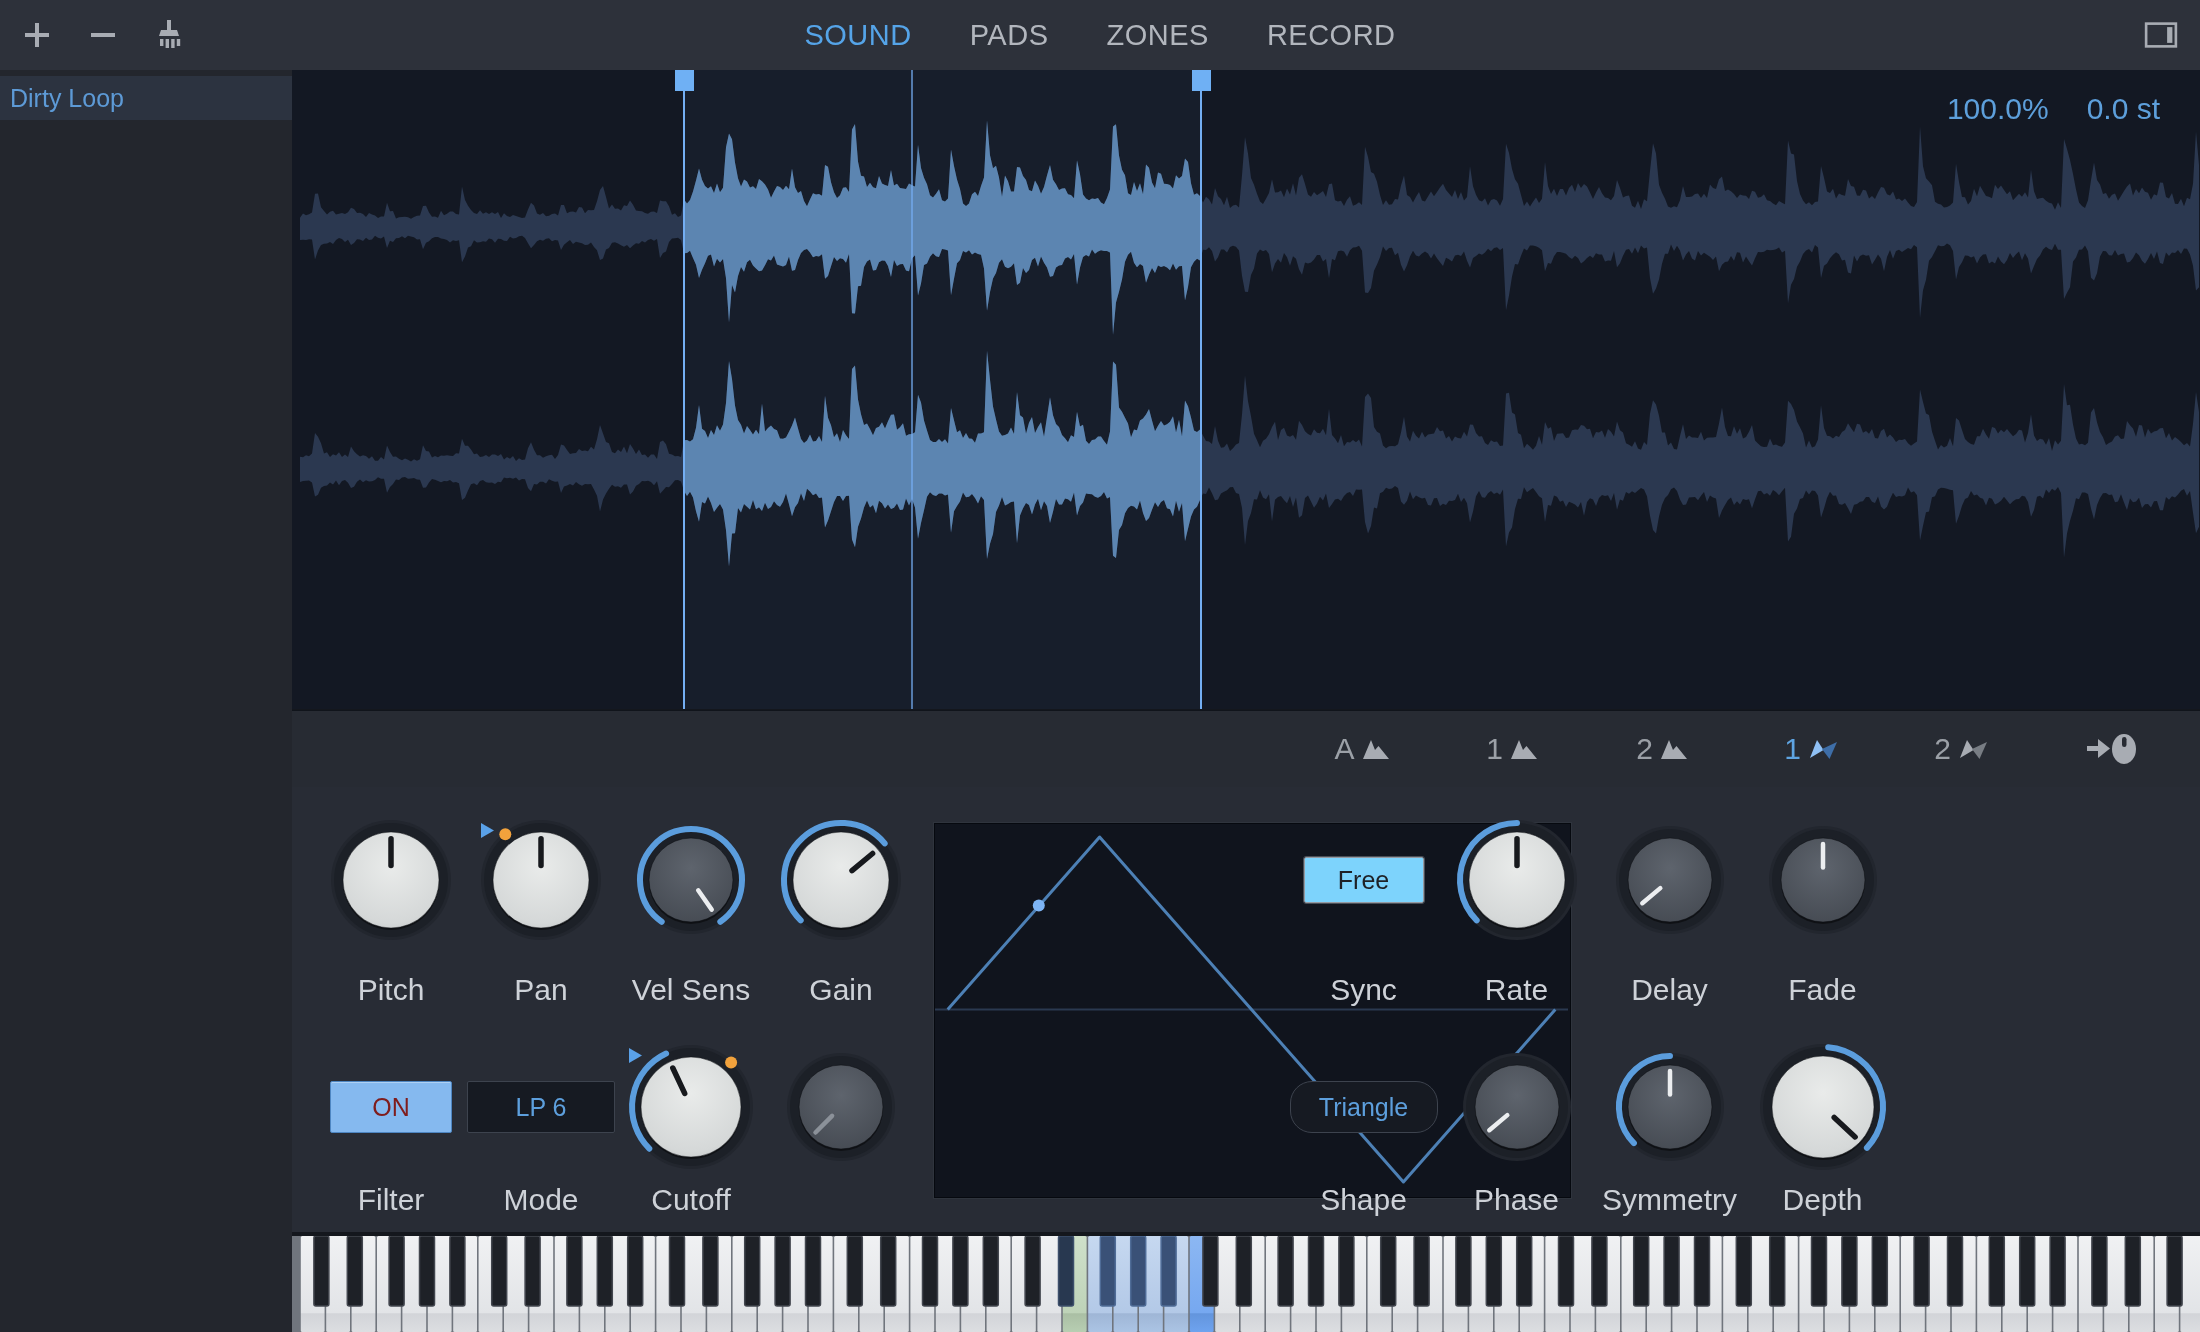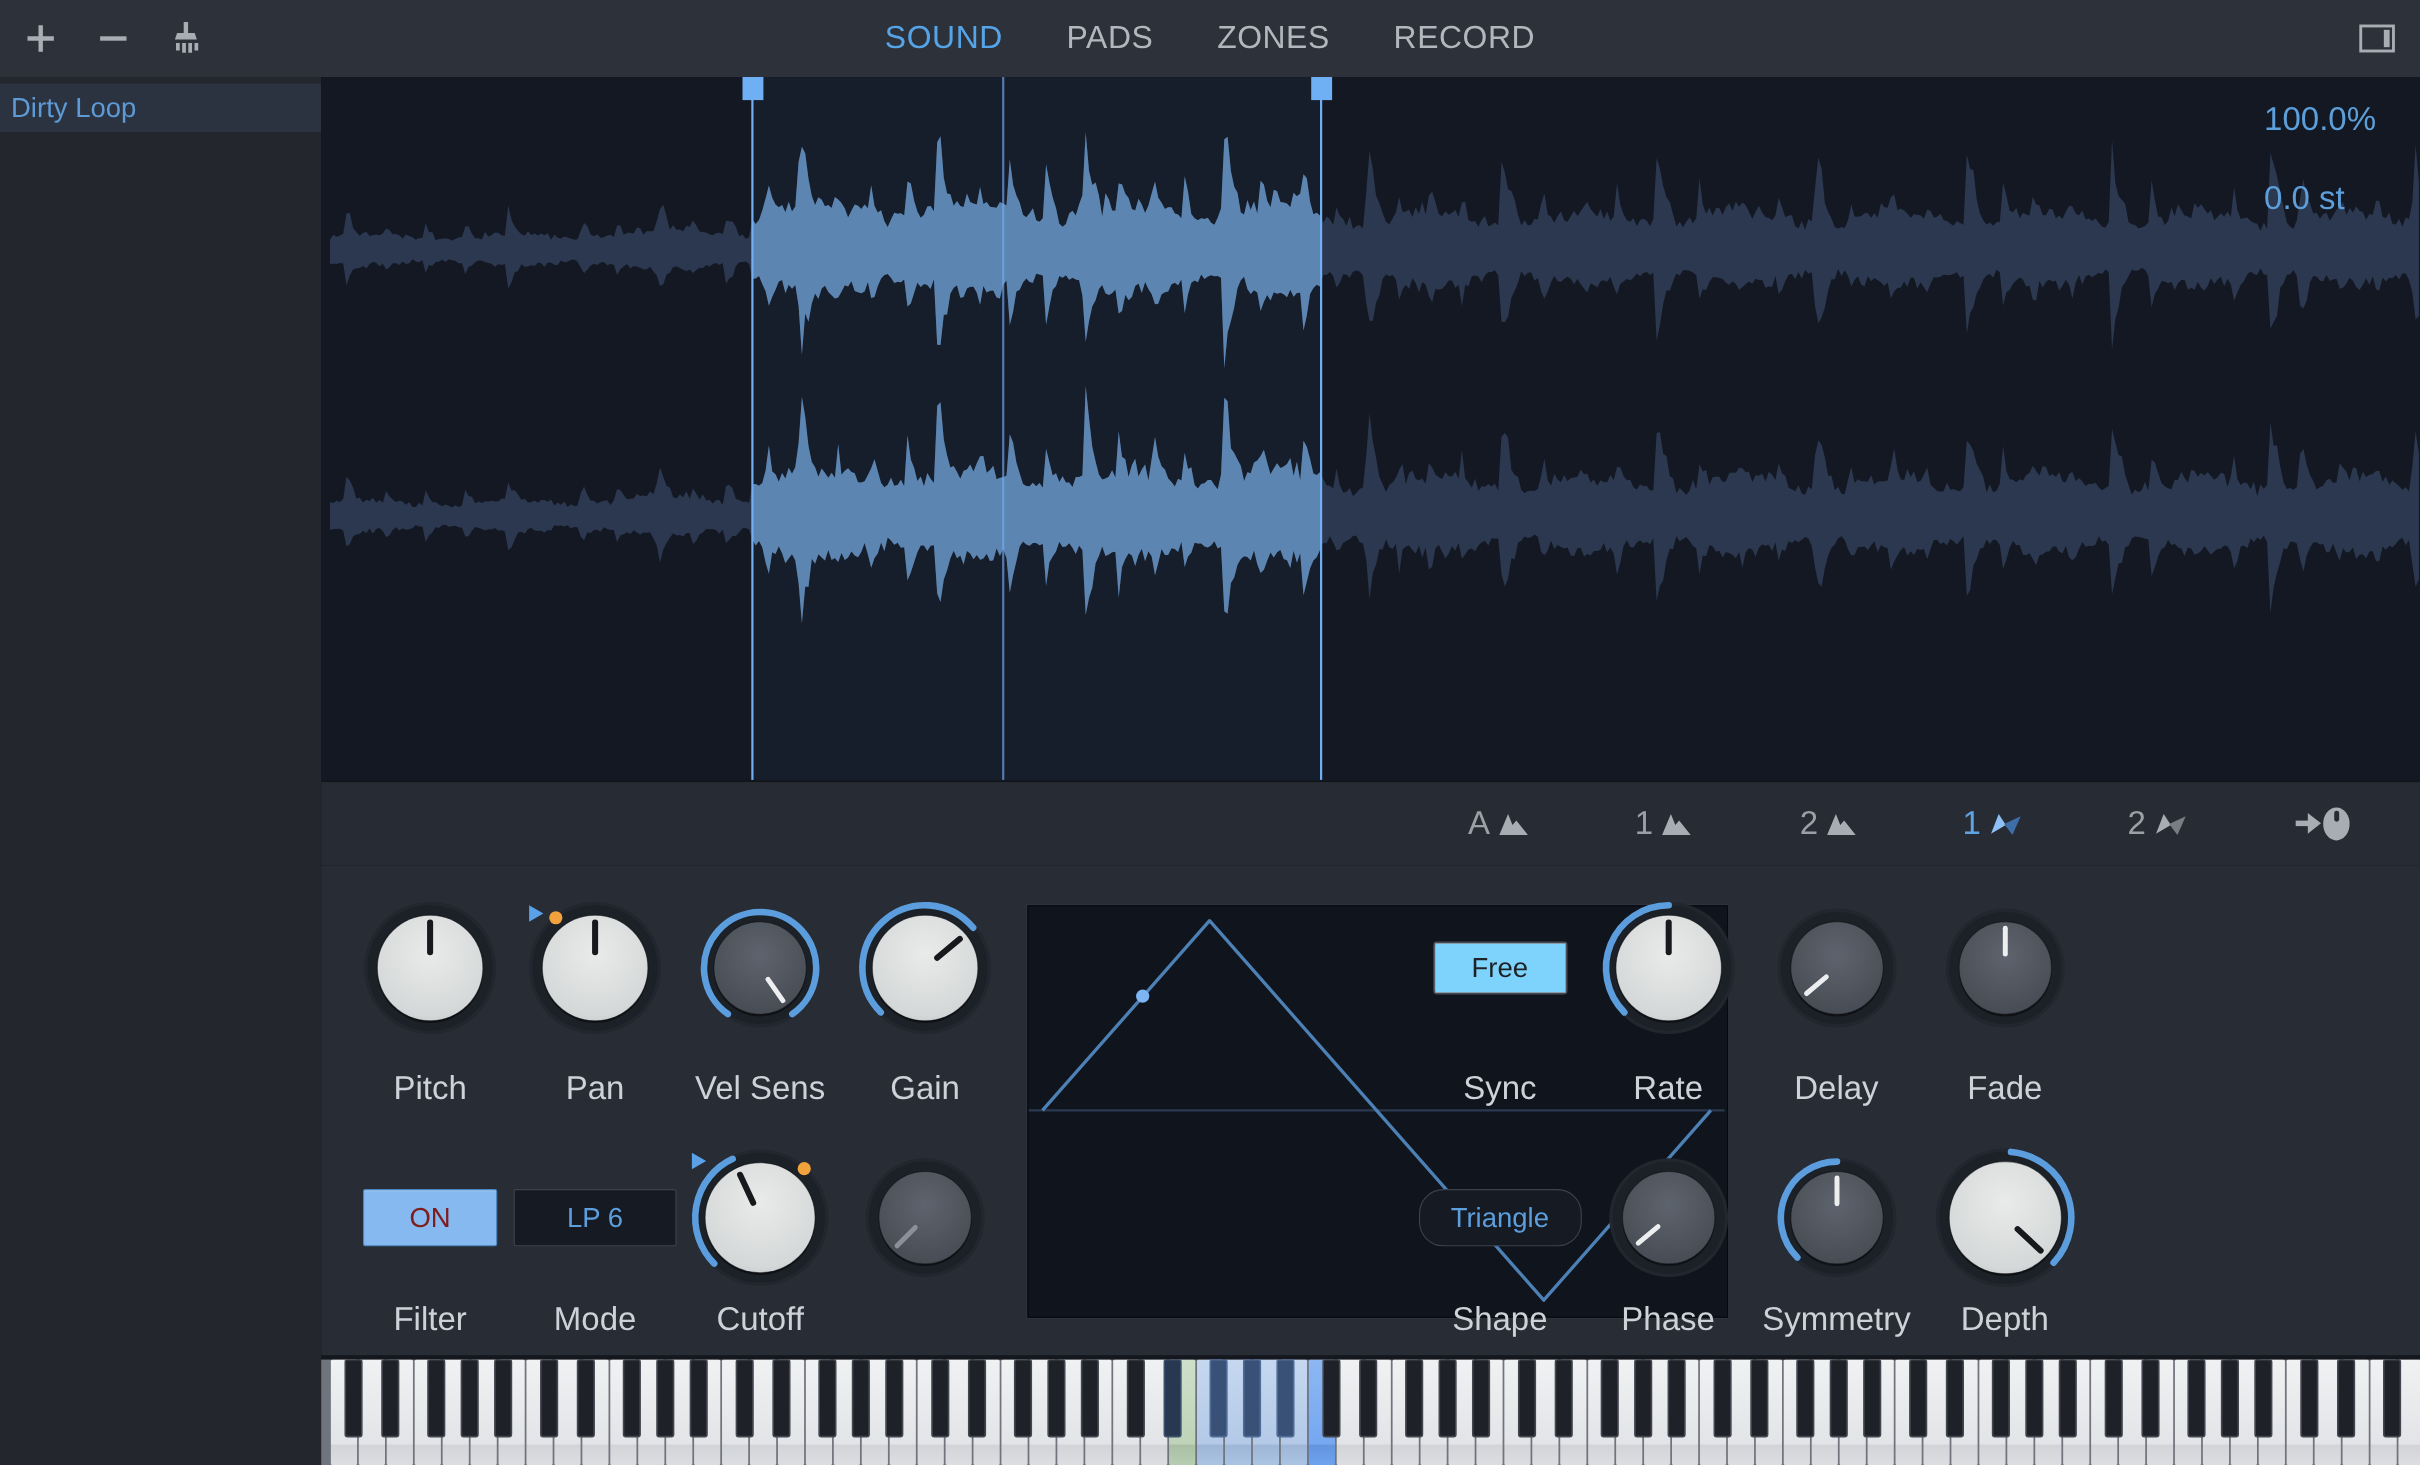--- a/index.html
+++ b/index.html
@@ -22,21 +22,21 @@
     border-right:1px solid #0e1116;}
   .sidebar-item{height:44px;margin-top:6px;display:flex;align-items:center;padding-left:10px;
     font-size:25px;color:#9ba0a8;}
   .sidebar-item.selected{background:#2c3340;color:#5d9ad6;}
 
   
   .main{position:absolute;left:292px;top:70px;width:1908px;height:1262px;background:#14171d;}
 
   .wave-area{position:absolute;left:0;top:0;width:1908px;height:639px;background:#131823;overflow:hidden;}
   .wave-readout{position:absolute;top:22px;right:40px;display:flex;gap:38px;
-    font-size:30px;color:#5d9fdb;flex-direction:column;}
+    font-size:30px;color:#5d9fdb;}
   .sel-line{position:absolute;top:0;height:639px;width:2px;background:#74aef2;}
   .sel-mid{position:absolute;top:0;height:639px;width:2px;background:#74aef2;opacity:.65;}
   .sel-handle{position:absolute;top:0;width:19px;height:21px;background:#6fb0f4;margin-left:-9px;}
   .sel-tint{position:absolute;top:0;height:639px;background:rgba(130,180,255,0.04);}
 
   .wave-toolbar{position:absolute;left:0;top:640px;width:1908px;height:76px;background:#272b33;
     border-top:1px solid #10141b;border-bottom:1px solid #10141b;}
   .tbgroup{position:absolute;top:0;height:76px;width:900px;display:flex;}
   .tbgroup.lft{left:24px;} .tbgroup.rgt{left:995px;}
   .tbcell{flex:1;display:flex;align-items:center;justify-content:center;gap:7px;}

